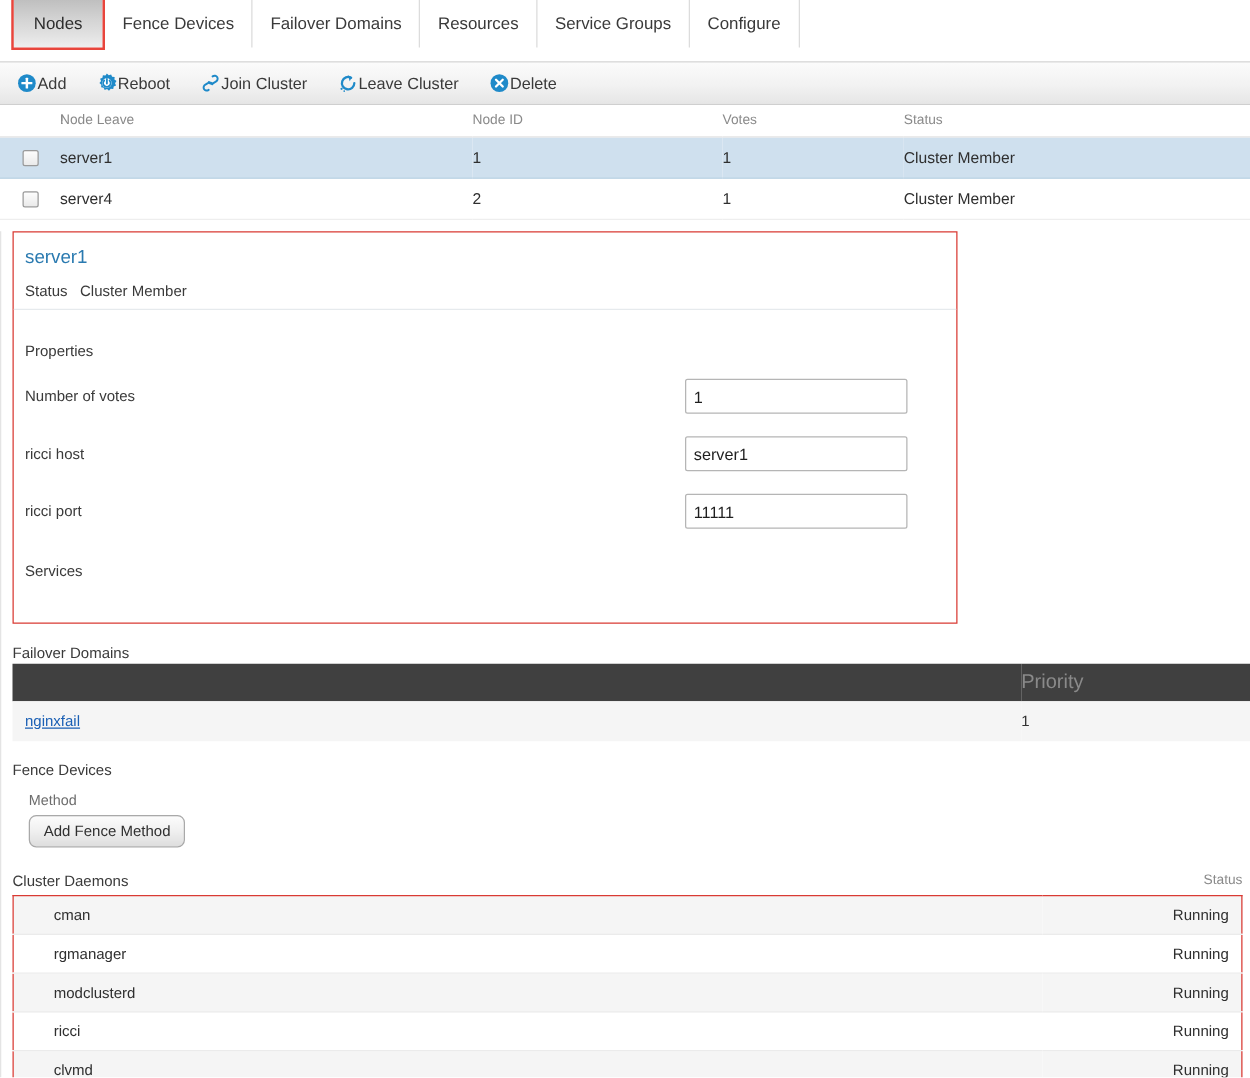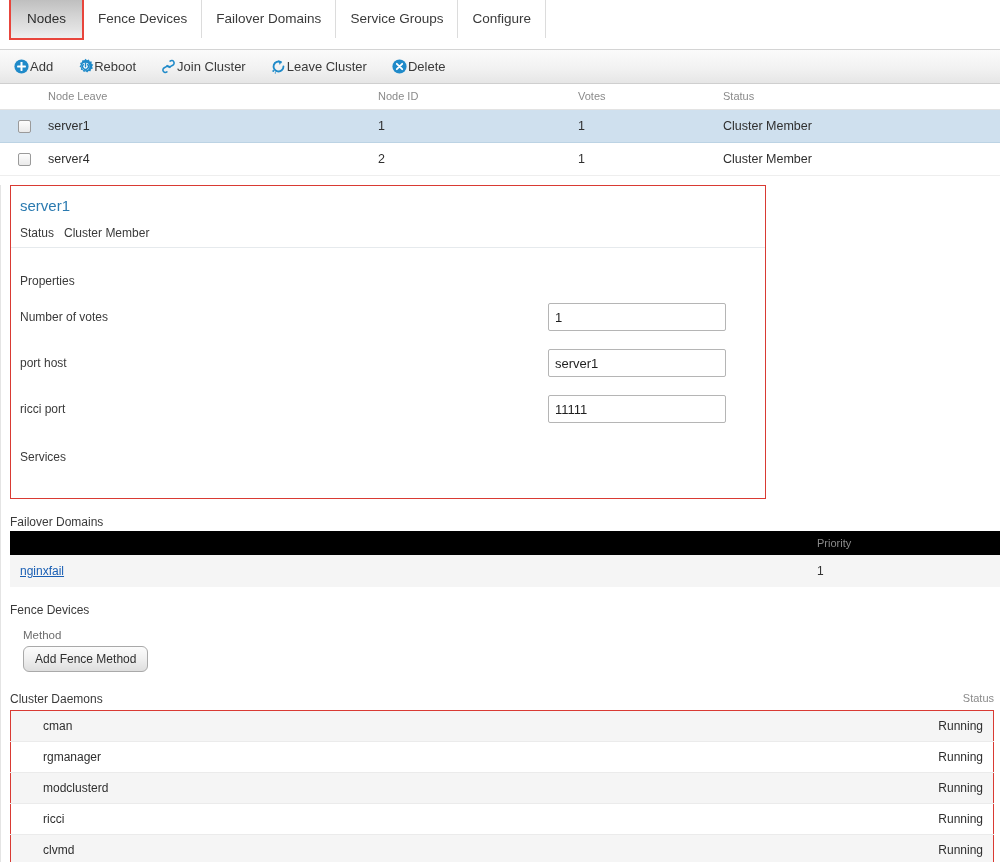--- a/index.html
+++ b/index.html
@@ -141,22 +141,22 @@
     padding: 0 6px;
     outline: none;
   }
   .services-label { font-size: 12px; color: #3a3a3a; padding: 18px 0 26px 0; }
 
   
   .sect { margin-top: 16px; }
   .sect-title { font-size: 12px; color: #3a3a3a; margin-bottom: 0; }
   .fd-table { width: 991px; border-collapse: collapse; table-layout: fixed; margin-top: 2px; }
   .fd-table th {
-    font-size: 11px; font-weight: normal; color: #8a8a8a;
-    text-align: left; padding: 6px 0 6px 0; background: #000000;
+    font-size: 16px; font-weight: normal; color: #8a8a8a;
+    text-align: left; padding: 6px 0 6px 0; background: #404040;
   }
   .fd-table td { font-size: 12px; padding: 9px 0; background: #f5f5f5; }
   .fd-col-name { width: 807px; padding-left: 10px !important; }
   .fd-link { color: #1a5fb4; text-decoration: underline; cursor: pointer; font-size: 12px; }
 
   
   .method-label { font-size: 11.5px; color: #6d6d6d; padding-left: 13px; margin-top: 12px; }
   .btn-fence {
     margin: 5px 0 0 13px;
     display: inline-block;
@@ -201,20 +201,21 @@
 </head>
 <body>
 
 <div id="page">
 
   <div class="tabbar">
     <div class="tabbar-inner" id="tabs-container">
         <div class="tab active">Nodes</div>
         <div class="tab">Fence Devices</div>
         <div class="tab">Failover Domains</div>
+        <div class="tab">Resources</div>
         <div class="tab">Service Groups</div>
         <div class="tab">Configure</div>
       </div>
   </div>
 
   <div class="toolbar" id="toolbar-container">
       <div class="tbtn">
         <svg viewBox="0 0 24 24" class="ico" width="17" height="17">
           <circle cx="12" cy="12" r="10" fill="#1f8ac9"></circle>
           <rect x="10.6" y="5.8" width="2.8" height="12.4" fill="#fff" rx="0.6"></rect>
@@ -298,21 +299,21 @@
         </div>
       </div>
       <div class="detail-body">
         <div class="sect-label">Properties</div>
         <div id="props-container">
             <div class="prop-row">
               <div class="prop-label">Number of votes</div>
               <input class="prop-input" type="text" value="1" style="">
             </div>
             <div class="prop-row">
-              <div class="prop-label">port host</div>
+              <div class="prop-label">ricci host</div>
               <input class="prop-input" type="text" value="server1" style="">
             </div>
             <div class="prop-row">
               <div class="prop-label">ricci port</div>
               <input class="prop-input" type="text" value="11111" style="">
             </div>
           </div>
         <div class="services-label">Services</div>
       </div>
     </div>

